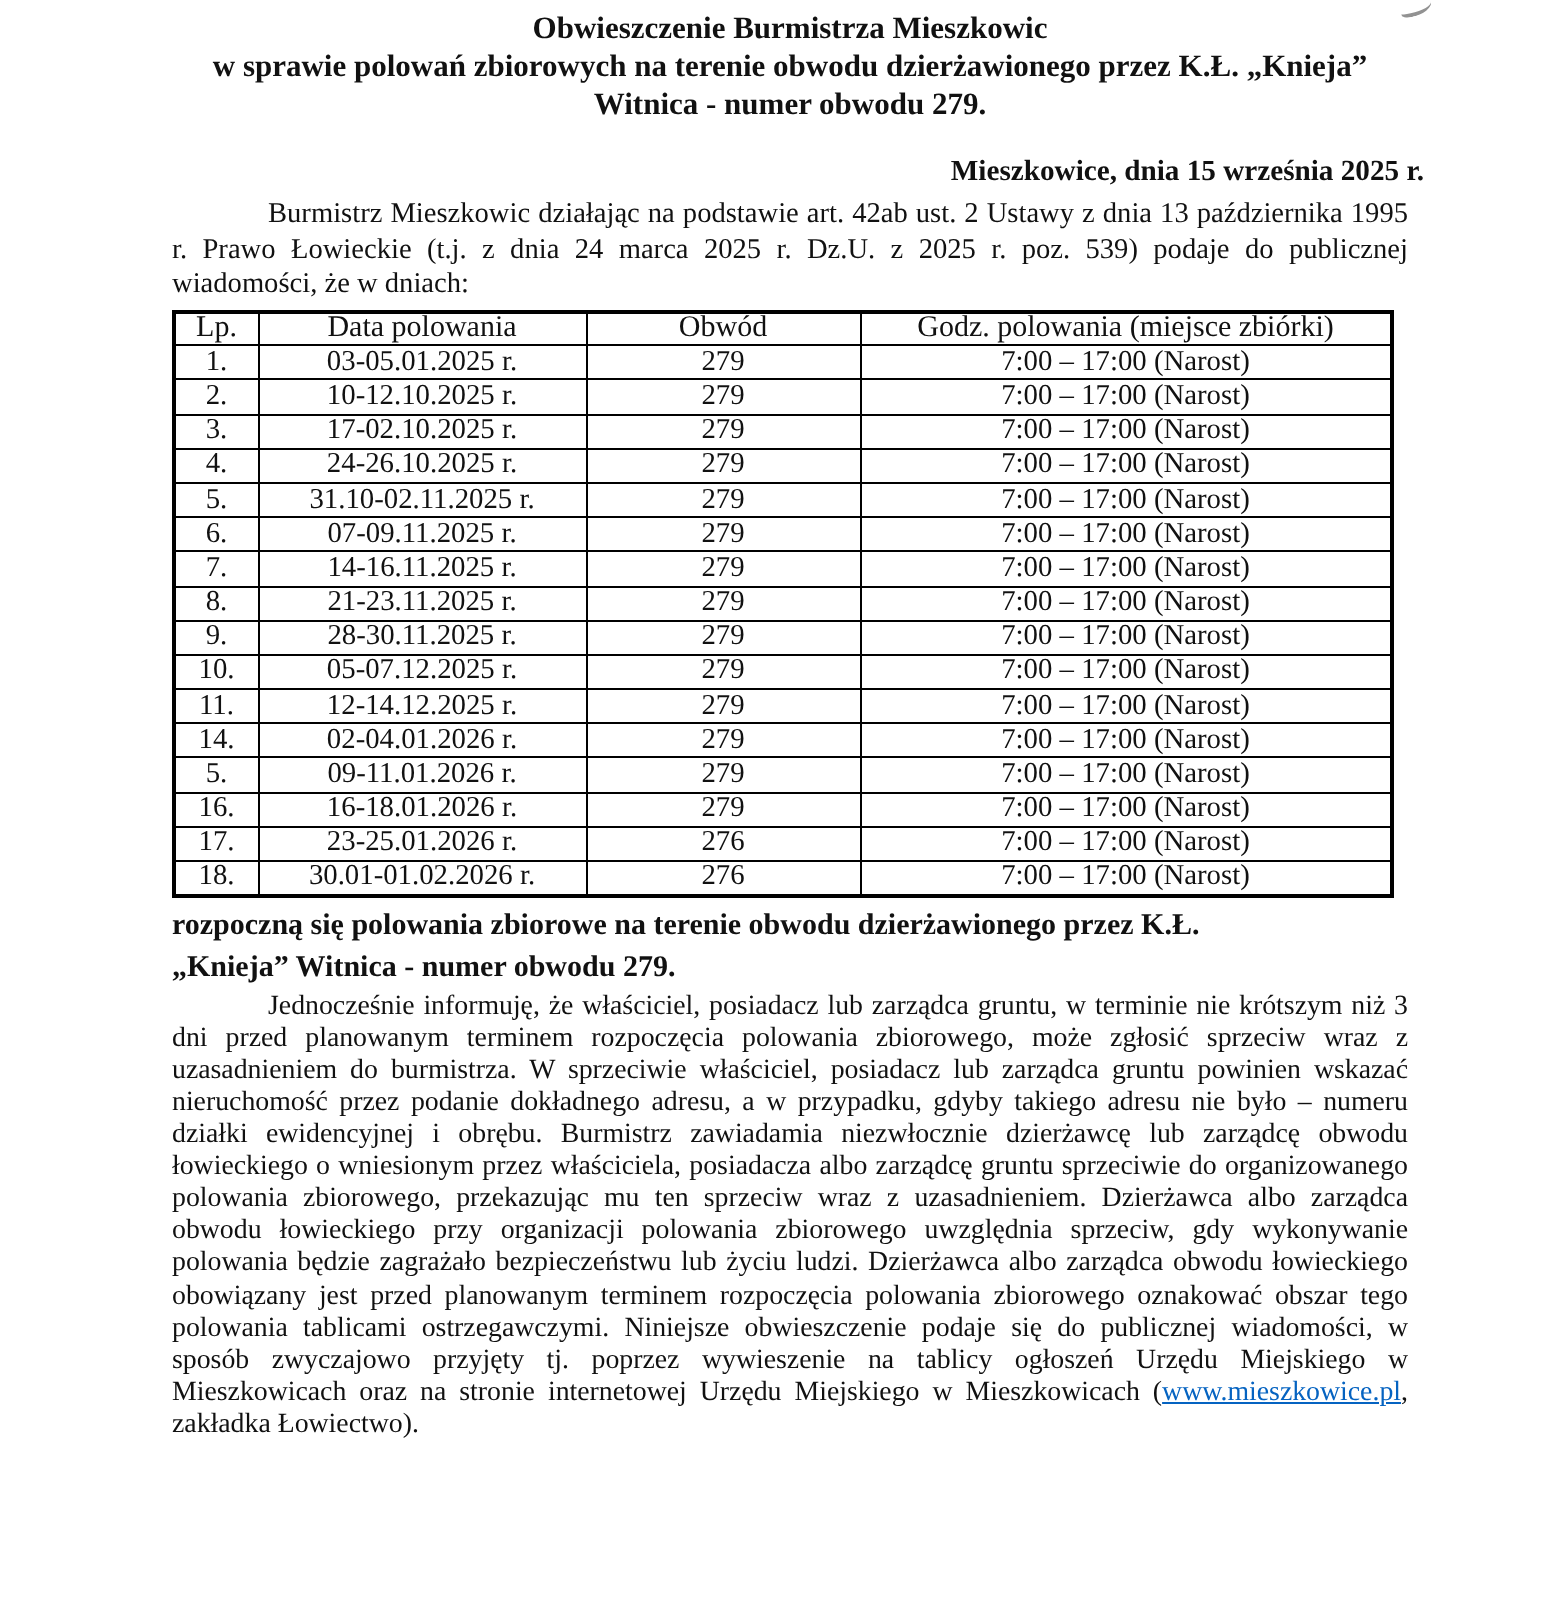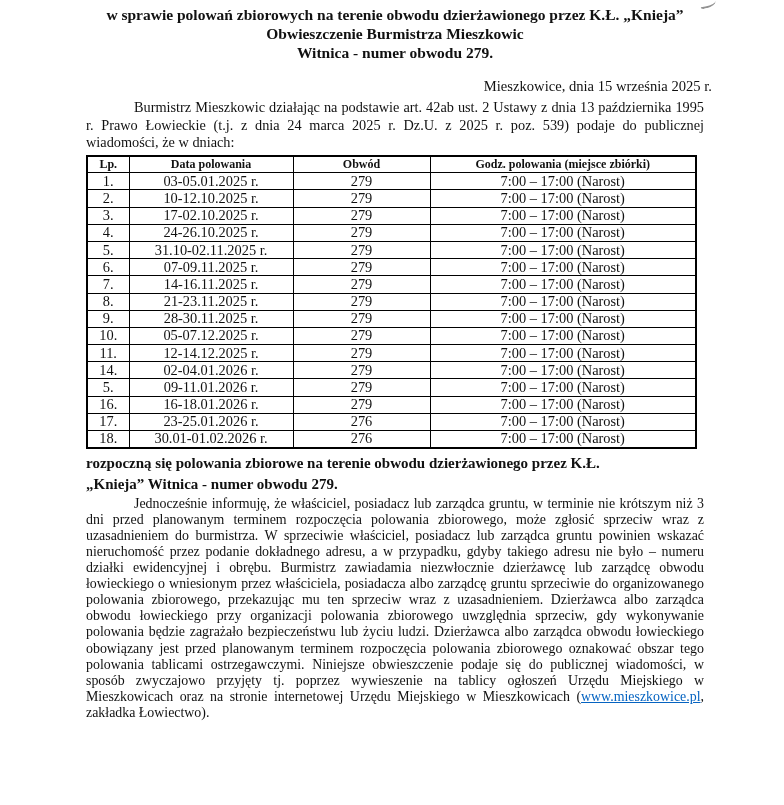--- a/index.html
+++ b/index.html
@@ -33,20 +33,21 @@
     font-weight: bold;
     font-size: 15.5px;
     line-height: 19px;
   }
   .date-line {
     margin-top: 15px;
     margin-right: -8px;
     text-align: right;
     font-size: 14.6px;
     line-height: 18px;
+    font-weight: bold;
   }
   .intro {
     margin-top: 4px;
     font-size: 14.3px;
     line-height: 17.5px;
     text-align: justify;
     text-indent: 48px;
   }
   table.schedule {
     margin-top: 3px;
@@ -60,22 +61,22 @@
     text-align: center;
     vertical-align: middle;
     height: 17.2px;
     padding: 0 2px;
     font-size: 14.4px;
     line-height: 15px;
     overflow: hidden;
     white-space: nowrap;
   }
   table.schedule th {
-    font-weight: bold;
-    font-size: 12px;
+    font-weight: normal;
+    font-size: 15px;
   }
   col.c-lp    { width: 42px; }
   col.c-data  { width: 164px; }
   col.c-obwod { width: 137px; }
   col.c-godz  { width: 266px; }
   .after-table {
     margin-top: 4px;
     font-weight: bold;
     font-size: 15px;
     line-height: 21px;
@@ -94,22 +95,22 @@
   }
 </style>
 </head>
 <body style="color: rgb(17, 17, 17);">
 
 <div class="page">
 
   <div class="scan-artifact"></div>
 
   <div class="title-block">
+    <div>Obwieszczenie Burmistrza Mieszkowic</div>
     <div>w sprawie polowań zbiorowych na terenie obwodu dzierżawionego przez K.Ł. „Knieja”</div>
-    <div>Obwieszczenie Burmistrza Mieszkowic</div>
     <div>Witnica - numer obwodu 279.</div>
   </div>
 
   <div class="date-line">Mieszkowice, dnia 15 września 2025 r.</div>
 
   <p class="intro">Burmistrz Mieszkowic działając na podstawie art. 42ab ust. 2 Ustawy z dnia 13 października 1995 r. Prawo Łowieckie (t.j. z dnia 24 marca 2025 r. Dz.U. z 2025 r. poz. 539) podaje do publicznej wiadomości, że w dniach:</p>
 
   <table class="schedule">
     <colgroup>
       <col class="c-lp">

